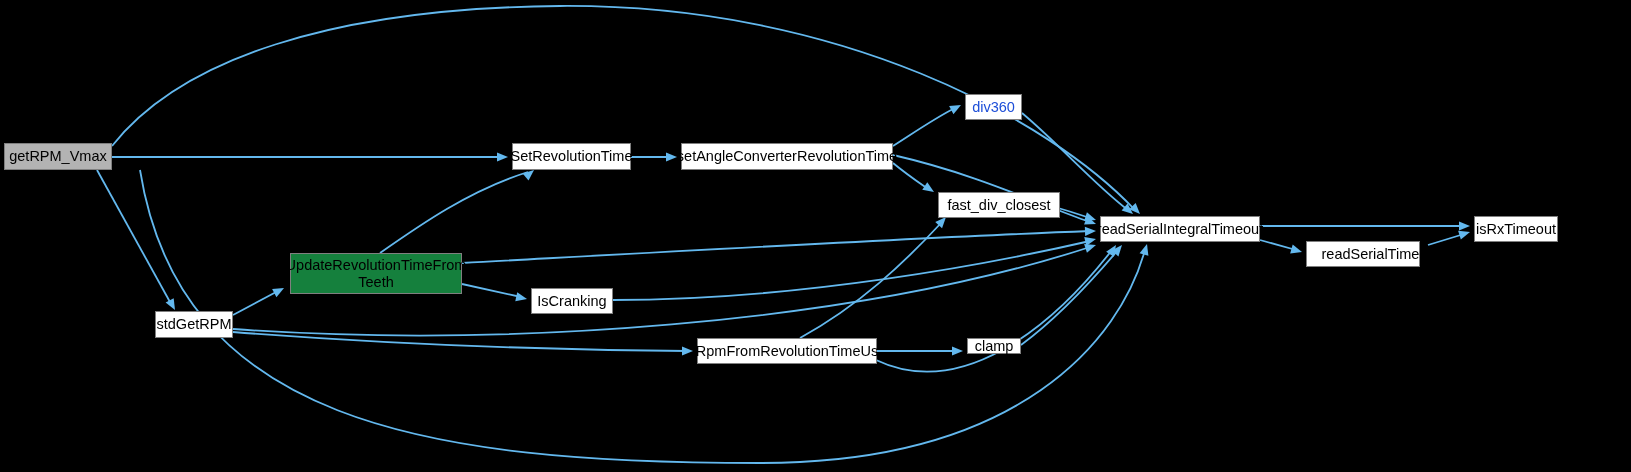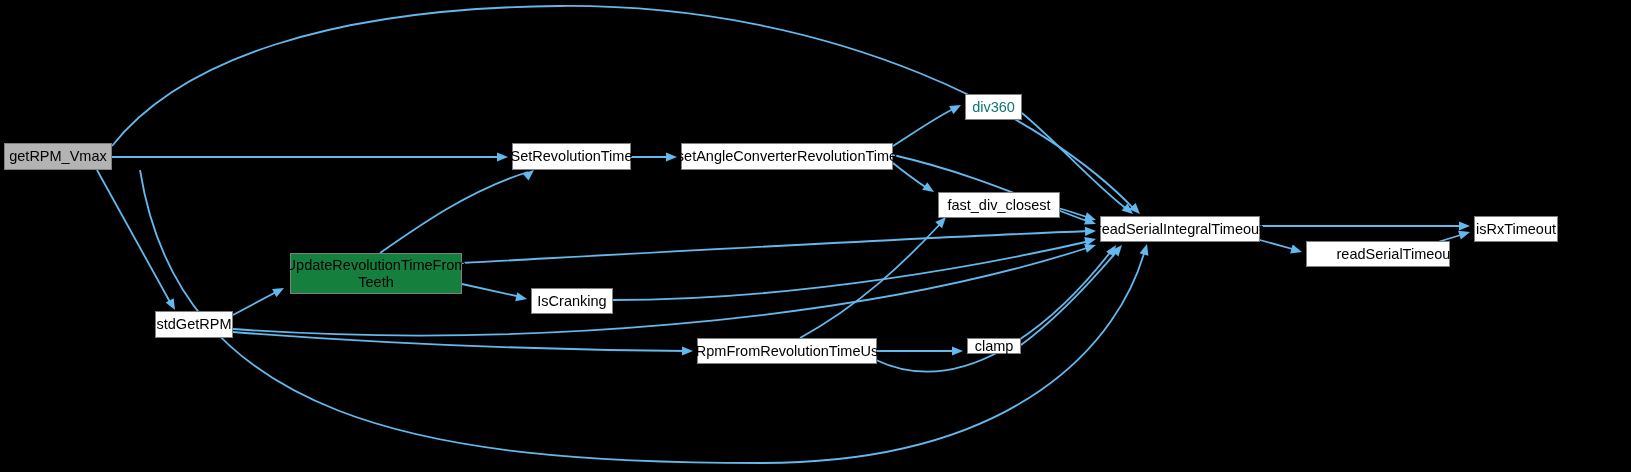--- a/index.html
+++ b/index.html
@@ -95,21 +95,21 @@
       <polygon points="0,0 -11,-4.6 -11,4.6" fill="#63b8ee" transform="translate(1302,252) rotate(16)"></polygon>
       <path d="M 1428 245 L 1464 234" fill="none" stroke="#63b8ee" stroke-width="1.8"></path>
       <polygon points="0,0 -11,-4.6 -11,4.6" fill="#63b8ee" transform="translate(1470,232) rotate(-17)"></polygon>
     </svg>
 <div class="node root" style="left: 4px; top: 143px; width: 108px; height: 27px; background: rgb(179, 179, 179); border-color: rgb(127, 127, 127); color: rgb(0, 0, 0);">getRPM_Vmax</div>
     <div class="node" style="left: 155px; top: 311px; width: 78px; height: 27px; background: rgb(255, 255, 255); border-color: rgb(127, 127, 127); color: rgb(0, 0, 0);">stdGetRPM</div>
     <div class="node" style="left: 290px; top: 253px; width: 172px; height: 41px; background: #15803d; border-color: rgb(127, 127, 127); color: rgb(0, 0, 0);">UpdateRevolutionTimeFrom
 Teeth</div>
     <div class="node" style="left: 512px; top: 143px; width: 119px; height: 27px; background: rgb(255, 255, 255); border-color: rgb(127, 127, 127); color: rgb(0, 0, 0);">SetRevolutionTime</div>
     <div class="node" style="left: 681px; top: 143px; width: 212px; height: 27px; background: rgb(255, 255, 255); border-color: rgb(127, 127, 127); color: rgb(0, 0, 0); text-align: right;">setAngleConverterRevolutionTime</div>
-    <div class="node" style="left: 965px; top: 94px; width: 57px; height: 26px; background: rgb(255, 255, 255); border-color: rgb(127, 127, 127); color: #0f766e;">div360</div>
+    <div class="node" style="left: 965px; top: 94px; width: 57px; height: 26px; background: rgb(255, 255, 255); border-color: rgb(127, 127, 127); color: #1d4ed8;">div360</div>
     <div class="node" style="left: 938px; top: 192px; width: 122px; height: 26px; background: rgb(255, 255, 255); border-color: rgb(127, 127, 127); color: rgb(0, 0, 0);">fast_div_closest</div>
     <div class="node" style="left: 531px; top: 288px; width: 82px; height: 26px; background: rgb(255, 255, 255); border-color: rgb(127, 127, 127); color: rgb(0, 0, 0); text-align: right;">IsCranking</div>
     <div class="node" style="left: 697px; top: 338px; width: 180px; height: 26px; background: rgb(255, 255, 255); border-color: rgb(127, 127, 127); color: rgb(0, 0, 0);">RpmFromRevolutionTimeUs</div>
     <div class="node" style="left: 967px; top: 338px; width: 54px; height: 16px; background: rgb(255, 255, 255); border-color: rgb(127, 127, 127); color: rgb(0, 0, 0);">clamp</div>
     <div class="node" style="left: 1100px; top: 216px; width: 160px; height: 26px; background: rgb(255, 255, 255); border-color: rgb(127, 127, 127); color: rgb(0, 0, 0);">readSerialIntegralTimeout</div>
-    <div class="node" style="left: 1306px; top: 241px; width: 144px; height: 26px; background: rgb(255, 255, 255); border-color: rgb(127, 127, 127); color: rgb(0, 0, 0); padding-left: 35px;">readSerialTimeout</div>
+    <div class="node" style="left: 1306px; top: 241px; width: 114px; height: 26px; background: rgb(255, 255, 255); border-color: rgb(127, 127, 127); color: rgb(0, 0, 0); padding-left: 35px;">readSerialTimeout</div>
     <div class="node" style="left: 1474px; top: 216px; width: 84px; height: 26px; background: rgb(255, 255, 255); border-color: rgb(127, 127, 127); color: rgb(0, 0, 0);">isRxTimeout</div>
   </div>
 
 </body></html>

